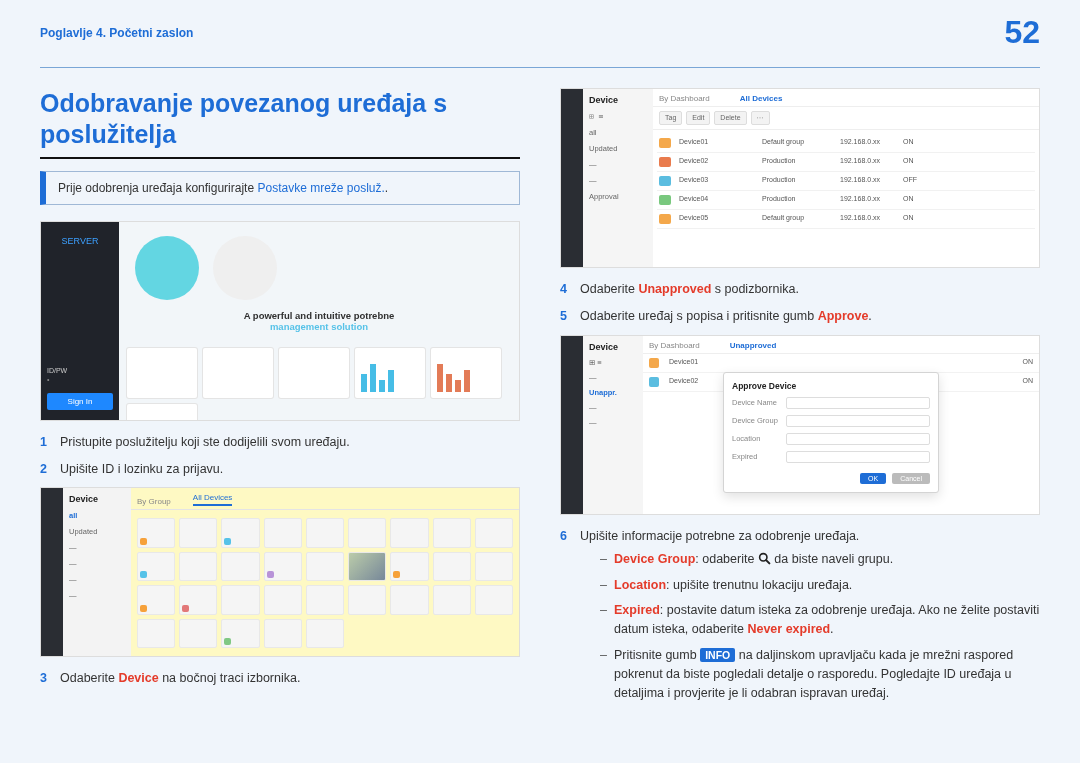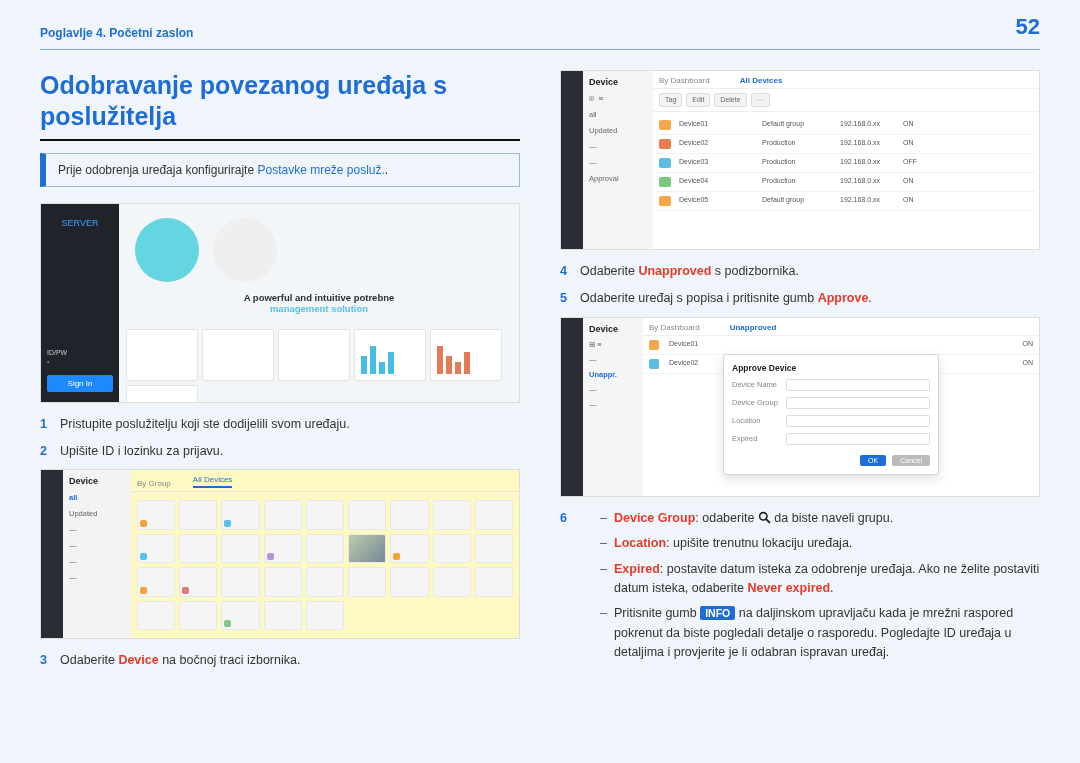--- a/index.html
+++ b/index.html
@@ -8,31 +8,31 @@
     background: #f0f5fb;
     width: 1080px;
     height: 763px;
     padding: 14px 40px 20px 40px;
     font-size: 12.5px;
     color: #333;
   }
   .header-row {
     display: flex;
     justify-content: space-between;
-    align-items: flex-end;
-    margin-bottom: 9px;
+    align-items: center;
+    margin-bottom: 16px;
   }
   .chapter {
     color: #1e6dd6;
     font-size: 12px;
     font-weight: 600;
   }
   .page-num {
     color: #1e6dd6;
-    font-size: 22px;
+    font-size: 32px;
     font-weight: 600;
   }
   hr.toprule { border: none; border-top: 1px solid #7aa6d6; margin-bottom: 20px; }
 
   .columns { display: flex; gap: 40px; }
   .col-left { flex: 0 0 480px; }
   .col-right { flex: 1; }
 
   h1.section-title {
     color: #1e6dd6;
@@ -390,20 +390,21 @@
           <div class="mbot">
             <div class="mbtn">OK</div>
             <div class="mbtn c">Cancel</div>
           </div>
         </div>
       </div>
     </div>
 
     <ol class="steps" style="counter-reset: step 5;">
       <li>
+        <span>Upišite informacije potrebne za odobrenje uređaja.</span>
         <ul class="sublist">
           <li>
             <span class="highlight-red highlight-bold">Device Group</span><span>: odaberite </span><span class="search-icon-inline">
                 <svg viewBox="0 0 16 16">
                   <circle cx="6.5" cy="6.5" r="4.5" fill="none" stroke="#222" stroke-width="2"></circle>
                   <line x1="10" y1="10" x2="14" y2="14" stroke="#222" stroke-width="2.5" stroke-linecap="round"></line>
                 </svg>
               </span><span> da biste naveli grupu.</span>
           </li>
           <li>

